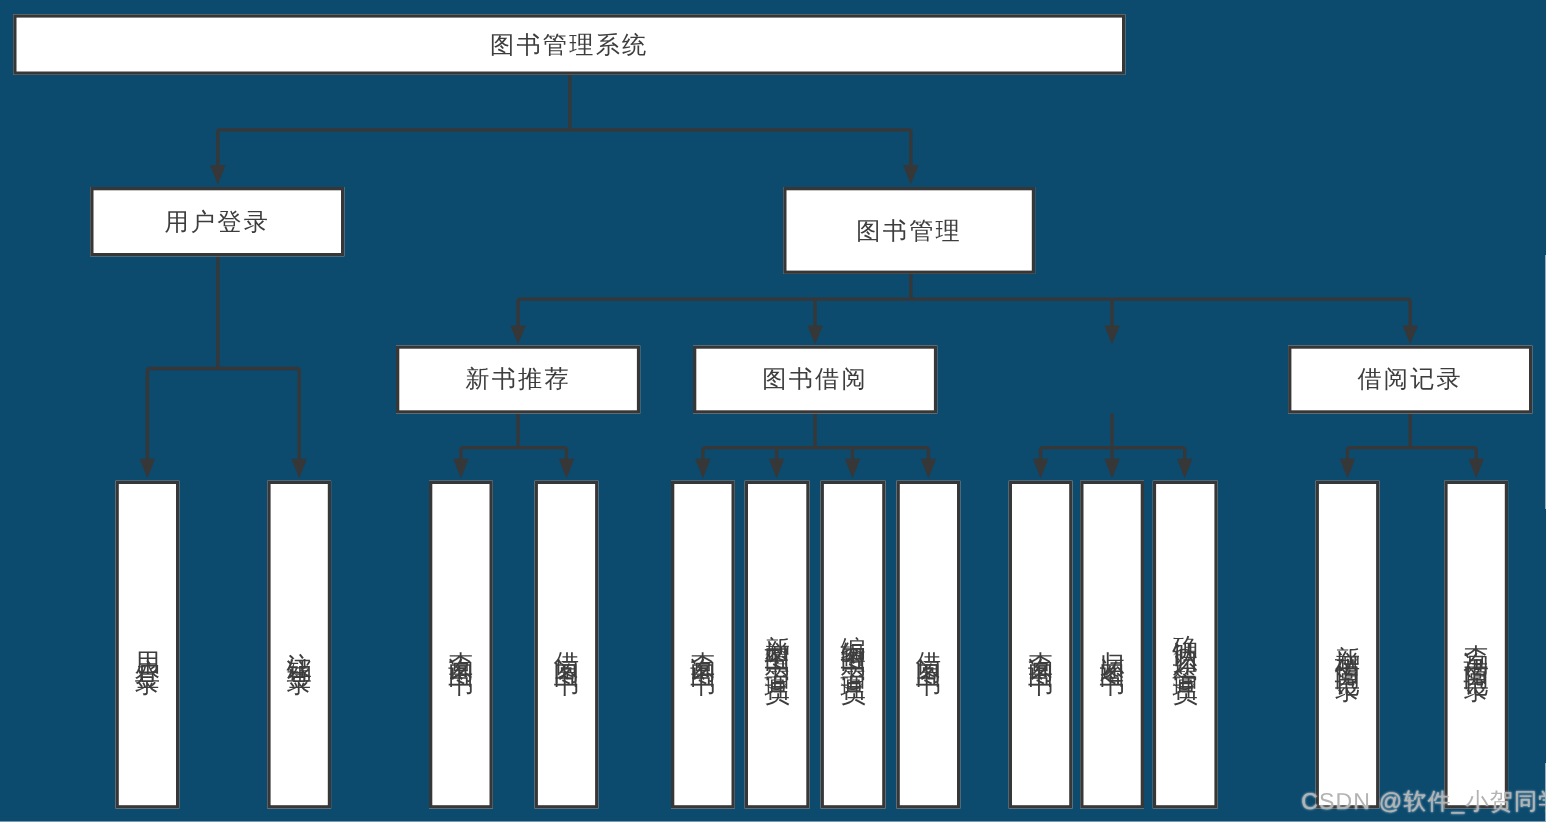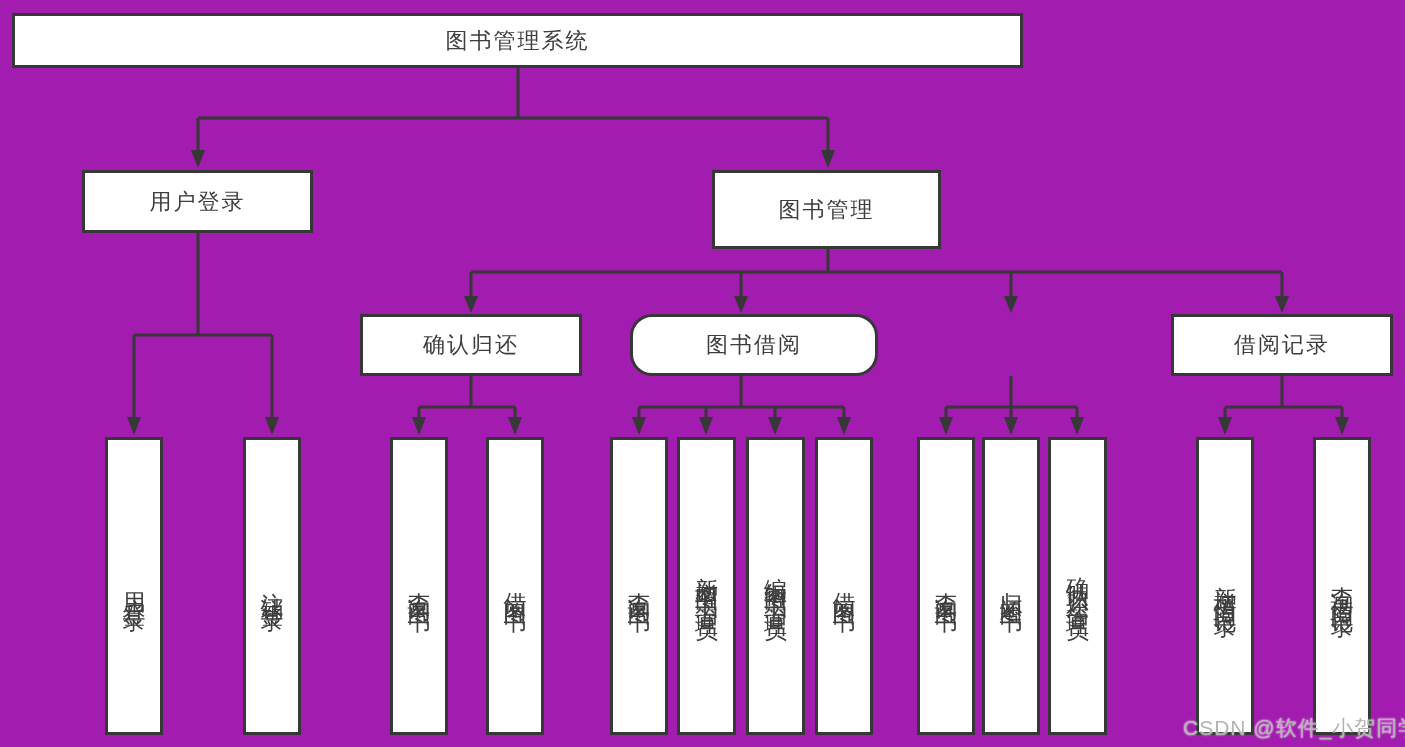--- a/index.html
+++ b/index.html
@@ -1,19 +1,19 @@
 <!DOCTYPE html>
 <html><head>
 <meta charset="utf-8">
 <style>
   html,body{margin:0;padding:0;background:#fff;}
   .stage{
     position:relative;
     width:1405px;height:747px;
-    background:#a21caf;
+    background:#0c4a6e;
     font-family:"Liberation Sans", sans-serif;
     color:#3d3d3d;
     overflow:hidden;
   }
   .connectors{
     position:absolute;left:0;top:0;width:1405px;height:747px;
     pointer-events:none;
   }
   .node{
     position:absolute;
@@ -108,23 +108,23 @@
   </div>
 
   <div class="node h-node" style="left:82px;top:170px;width:231px;height:63px;">
     <span>用户登录</span>
   </div>
   <div class="node h-node" style="left:712px;top:170px;width:229px;height:79px;">
     <span>图书管理</span>
   </div>
 
   <div class="node h-node" style="left:360px;top:314px;width:222px;height:62px;">
-    <span>确认归还</span>
+    <span>新书推荐</span>
   </div>
-  <div class="node h-node" style="left:630px;top:314px;width:248px;height:62px;border-radius:22px;">
+  <div class="node h-node" style="left:630px;top:314px;width:222px;height:62px;">
     <span>图书借阅</span>
   </div>
   <div class="node h-node" style="left:1171px;top:314px;width:222px;height:62px;">
     <span>借阅记录</span>
   </div>
 
   <div class="node v-node" style="left:105px;top:437px;width:58px;height:298px;">
     <span>用户登录</span>
   </div>
   <div class="node v-node" style="left:243px;top:437px;width:58px;height:298px;">

